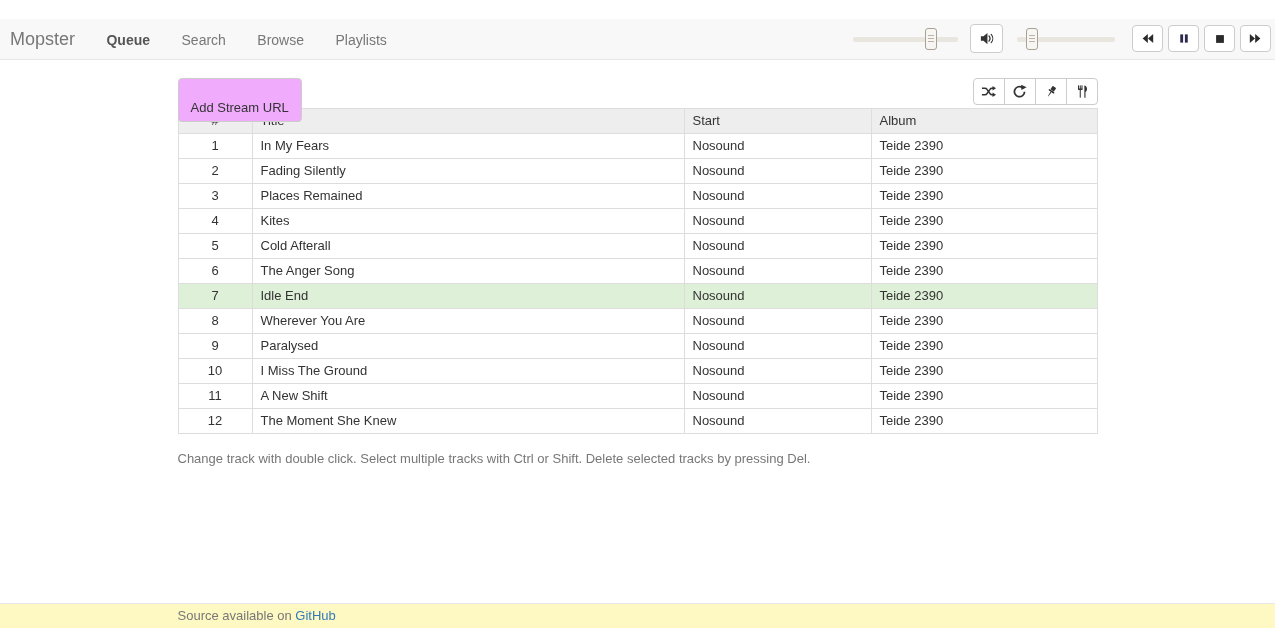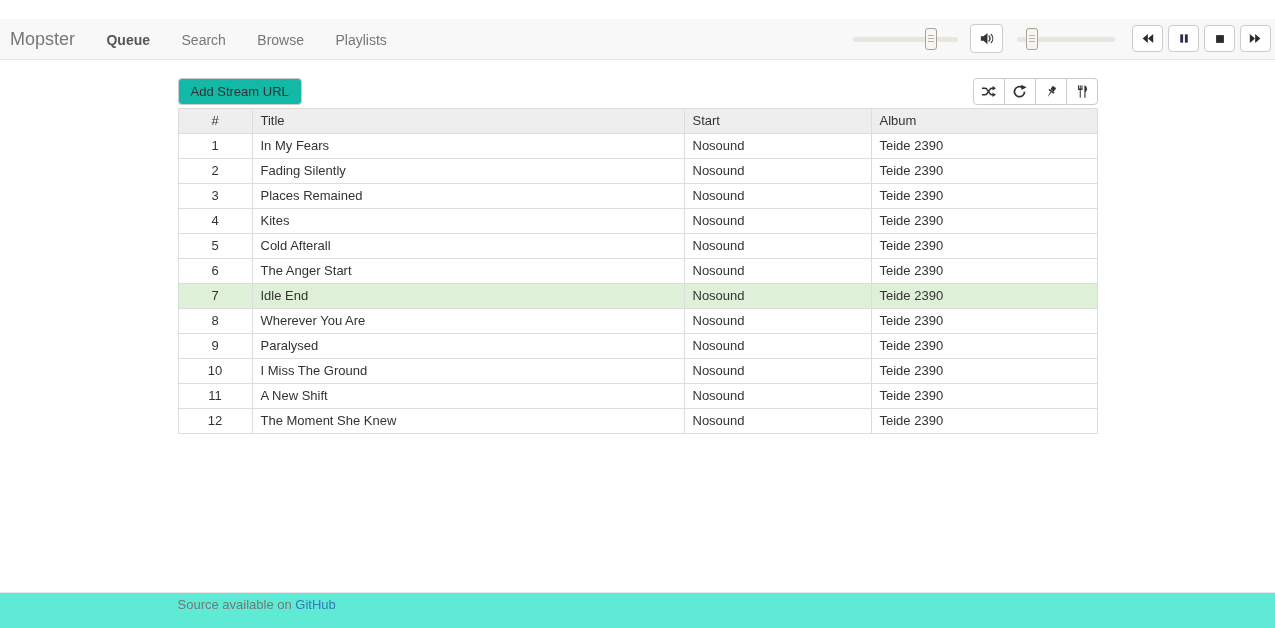--- a/index.html
+++ b/index.html
@@ -49,22 +49,22 @@
   .playback-group .pb-btn {
     position:static; width:31px; height:27px;
     background:#fff; border:1px solid #ccc; border-radius:4px;
     display:flex; align-items:center; justify-content:center; cursor:pointer;
   }
 
   
   .container { width:920px; margin:0 auto; }
   .toolbar { margin-top:18px; height:27px; position:relative; }
   .btn-default {
-    font-size:13px; color:#333; background:#14b8a6; border:1px solid #ccc;
-    border-radius:4px; padding:5px 12px; height:27px; cursor:pointer;
+    font-size:13px; color:#333; background:#f0abfc; border:1px solid #ccc;
+    border-radius:4px; padding:21px 12px; height:27px; cursor:pointer;
     font-family:"Liberation Sans", sans-serif;
   }
   .mode-group { position:absolute; right:0; top:0; display:flex; }
   .mode-btn {
     width:32px; height:27px; background:#fff; border:1px solid #ccc;
     margin-left:-1px; display:flex; align-items:center; justify-content:center; cursor:pointer;
   }
   .mode-btn:first-child { border-radius:4px 0 0 4px; margin-left:0; }
   .mode-btn:last-child  { border-radius:0 4px 4px 0; }
 
@@ -79,22 +79,22 @@
   col.c-num   { width:74px;  }
   col.c-title { width:432px; }
   col.c-artist{ width:187px; }
   td.num, th.num { text-align:center; }
   tr.current td { background:#dff0d8; }
 
   .help-text { margin-top:17px; font-size:13px; color:#777; }
 
   
   .footer {
-    position:absolute; left:0; right:0; bottom:0; height:36px;
-    background:#5eead4; border-top:1px solid #e7e7e7;
+    position:absolute; left:0; right:0; bottom:0; height:25px;
+    background:#fef9c3; border-top:1px solid #e7e7e7;
   }
   .footer-inner {
     width:920px; margin:0 auto; line-height:24px; font-size:13px; color:#777;
   }
   .footer a { color:#337ab7; text-decoration:none; cursor:pointer; }
 
   svg { display:block; }
 </style>
 </head>
 <body>
@@ -251,21 +251,21 @@
           <td>Teide 2390</td>
         </tr>
         <tr>
           <td class="num">5</td>
           <td>Cold Afterall</td>
           <td>Nosound</td>
           <td>Teide 2390</td>
         </tr>
         <tr>
           <td class="num">6</td>
-          <td>The Anger Start</td>
+          <td>The Anger Song</td>
           <td>Nosound</td>
           <td>Teide 2390</td>
         </tr>
         <tr class="current">
           <td class="num">7</td>
           <td>Idle End</td>
           <td>Nosound</td>
           <td>Teide 2390</td>
         </tr>
         <tr>
@@ -294,19 +294,20 @@
         </tr>
         <tr>
           <td class="num">12</td>
           <td>The Moment She Knew</td>
           <td>Nosound</td>
           <td>Teide 2390</td>
         </tr>
       </tbody>
   </table>
 
+  <p class="help-text">Change track with double click. Select multiple tracks with Ctrl or Shift. Delete selected tracks by pressing Del.</p>
 </div>
 
 <div class="footer">
   <div class="footer-inner">
     <span>Source available on </span><a>GitHub</a>
   </div>
 </div>
 
 </body></html>

